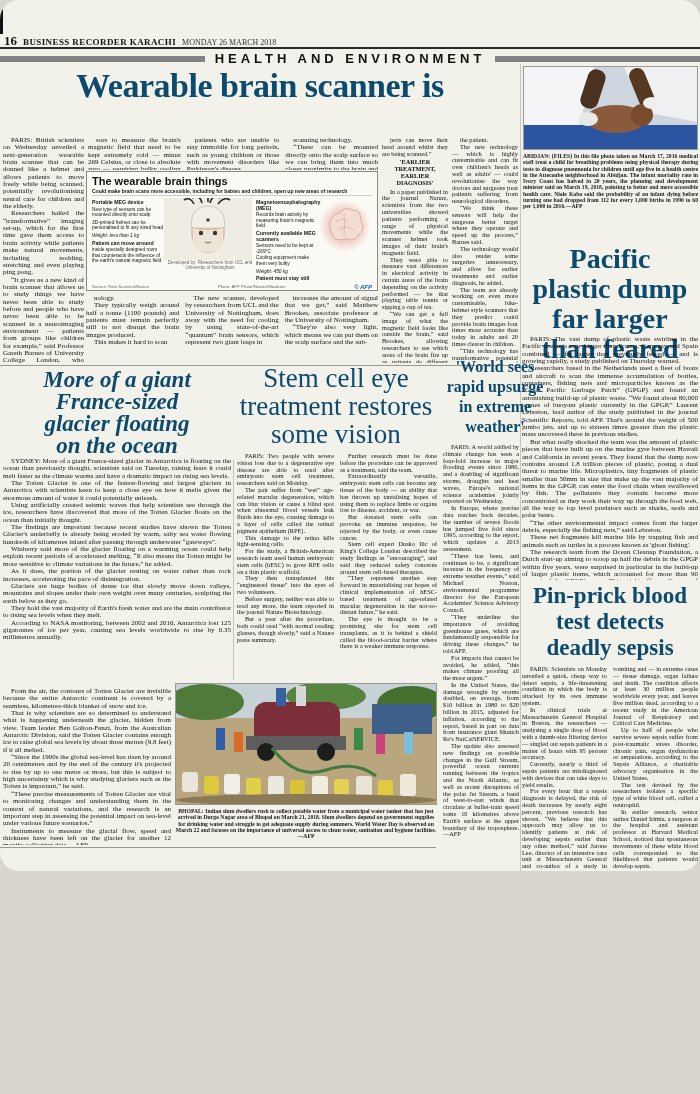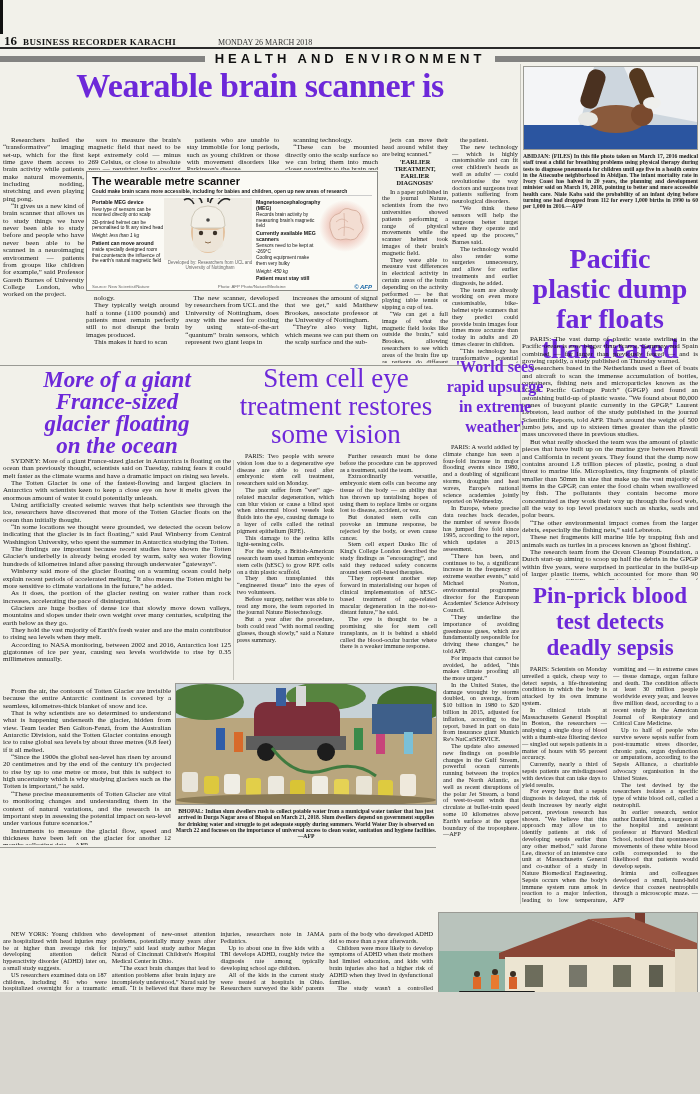--- a/index.html
+++ b/index.html
@@ -1,31 +1,31 @@
 <!DOCTYPE html>
 <html><head>
 <meta charset="utf-8">
 <style>
   html,body{margin:0;padding:0;background:#d8d6cf;}
-  #page{position:relative;width:700px;height:992px;background:#f2f1ea;color:#131313;
-        font-family:"Liberation Serif",serif;overflow:hidden;}
+  #page{position:relative;width:700px;height:871px;background:#f2f1ea;color:#131313;
+        font-family:"Liberation Serif",serif;overflow:hidden;border-radius:19px;}
   .abs{position:absolute;}
   
   #masthead{left:4px;top:33px;display:flex;align-items:baseline;gap:6px;}
   #page-num{font-size:13px;font-weight:bold;}
   #pub-name{font-size:9px;font-weight:bold;letter-spacing:.4px;}
-  #pub-date{font-size:8px;color:#333;margin-left:36px;}
+  #pub-date{font-size:8px;color:#333;}
   .hrule{background:#2a2a2a;height:1.5px;}
   
   #banner{left:0;top:51px;width:700px;display:flex;align-items:center;}
   .banner-bar{flex:1;height:6px;background:#838381;}
   #banner-text{font-family:"Liberation Sans",sans-serif;font-weight:800;font-size:13px;
                letter-spacing:4px;margin:0 10px;color:#111;}
   
-  .hl{font-weight:bold;text-align:center;color:#6d28d9;}
+  .hl{font-weight:bold;text-align:center;color:#0c4a6e;}
   #main-hl{left:10px;top:68px;width:500px;font-size:34px;line-height:36px;letter-spacing:-.5px;}
   #pacific-hl{left:521px;top:210px;width:178px;font-size:28px;line-height:30px;margin-top:34px;}
   #glacier-hl{left:4px;top:369px;width:226px;font-size:23px;line-height:22px;font-style:italic;}
   #stem-hl{left:232px;top:364px;width:208px;font-size:27px;line-height:28px;font-weight:400;}
   #weather-hl{left:424px;top:357px;width:142px;font-size:16px;line-height:20px;}
   #sepsis-hl{left:521px;top:583px;width:178px;font-size:23px;line-height:26px;}
   #adhd-hl{left:8px;top:851px;width:424px;font-size:27px;line-height:36px;}
   
   .bt{font-size:7px;line-height:7.35px;text-align:justify;overflow:hidden;}
   .bt p{margin:0;text-indent:8px;}
@@ -72,39 +72,40 @@
     <div class="banner-bar"></div>
     <div id="banner-text">HEALTH AND ENVIRONMENT</div>
     <div class="banner-bar"></div>
   </div>
 
   <div class="abs hl" id="main-hl">
     <div>Wearable brain scanner is</div>
   </div>
 
   <div class="abs bt" style="left:3px;top:137px;width:81px;height:226px;">
+      <p>PARIS: British scientists on Wednesday unveiled a next-generation wearable brain scanner that can be donned like a helmet and allows patients to move freely while being scanned, potentially revolutionising neural care for children and the elderly.</p>
       <p>Researchers hailed the “transformative” imaging set-up, which for the first time gave them access to brain activity while patients make natural movements, including nodding, stretching and even playing ping pong.</p>
       <p>“It gives us a new kind of brain scanner that allows us to study things we have never been able to study before and people who have never been able to be scanned in a neuroimaging environment — patients from groups like children for example,” said Professor Gareth Barnes of University College London, who worked on the project.</p>
     </div>
 
   <div class="abs bt strip" style="left:88px;top:137px;width:290px;height:33px;">
     <div>
         <p>sors to measure the brain's magnetic field that need to be kept extremely cold — minus 269 Celsius, or close to absolute zero — requiring bulky cooling tech-</p>
       </div>
     <div>
         <p>patients who are unable to stay immobile for long periods, such as young children or those with movement disorders like Parkinson's disease.</p>
       </div>
     <div>
         <p>scanning technology.</p>
         <p>“These can be mounted directly onto the scalp surface so we can bring them into much closer proximity to the brain and that</p>
       </div>
   </div>
 
   <div class="abs" id="graphic">
-    <div id="g-title">The wearable metre scanner</div>
+    <div id="g-title">The wearable brain things</div>
     <div id="g-sub">Could make brain scans more accessible, including for babies and children, open up new areas of research</div>
     <div class="g-row">
       <div class="g-col" style="width:72px;">
         <div class="g-h">Portable MEG device</div>
         <div>New type of sensors can be mounted directly onto scalp</div>
         <div style="margin-top:2px;">3D-printed helmet can be personalised to fit any sized head</div>
         <div class="g-it">Weight: less than 1 kg</div>
         <div class="g-h">Patient can move around</div>
         <div>inside specially designed room that counteracts the influence of the earth's natural magnetic field</div>
       </div>
@@ -203,21 +204,21 @@
       <circle cx="118" cy="48" r="11" fill="#7a4a2e"></circle>
       <ellipse cx="64" cy="52" rx="10" ry="7" fill="#e8e8e4"></ellipse>
       <ellipse cx="128" cy="36" rx="9" ry="6" fill="#efefec"></ellipse>
     </svg>
   </div>
   <div class="abs cap" style="left:523px;top:153px;width:175px;height:56px;">ABIDJAN: (FILES) In this file photo taken on March 17, 2016 medical staff treat a child for breathing problems using physical therapy during tests to diagnose pneumonia for children until age five in a health centre in the Attecoube neighborhood in Abidjan. The infant mortality rate in Ivory Coast has halved in 20 years, the planning and development minister said on March 19, 2018, pointing to better and more accessible health care. Niale Kaba said the probability of an infant dying before turning one had dropped from 112 for every 1,000 births in 1990 to 60 per 1,000 in 2016.—AFP</div>
 
   <div class="abs hl" id="pacific-hl">
     <div>Pacific</div>
     <div>plastic dump</div>
-    <div>far floats</div>
+    <div>far larger</div>
     <div>than feared</div>
   </div>
   <div class="abs bt" style="left:522px;top:336px;width:176px;height:244px;">
       <p>PARIS: The vast dump of plastic waste swirling in the Pacific ocean is now bigger than France, Germany and Spain combined — far larger than previously feared — and is growing rapidly, a study published on Thursday warned.</p>
       <p>Researchers based in the Netherlands used a fleet of boats and aircraft to scan the immense accumulation of bottles, containers, fishing nets and microparticles known as the “Great Pacific Garbage Patch” (GPGP) and found an astonishing build-up of plastic waste. “We found about 80,000 tonnes of buoyant plastic currently in the GPGP,” Laurent Lebreton, lead author of the study published in the journal Scientific Reports, told AFP. That's around the weight of 500 jumbo jets, and up to sixteen times greater than the plastic mass uncovered there in previous studies.</p>
       <p>But what really shocked the team was the amount of plastic pieces that have built up on the marine gyre between Hawaii and California in recent years. They found that the dump now contains around 1.8 trillion pieces of plastic, posing a dual threat to marine life. Microplastics, tiny fragments of plastic smaller than 50mm in size that make up the vast majority of items in the GPGP, can enter the food chain when swallowed by fish. The pollutants they contain become more concentrated as they work their way up through the food web, all the way to top level predators such as sharks, seals and polar bears.</p>
       <p>“The other environmental impact comes from the larger debris, especially the fishing nets,” said Lebreton.</p>
       <p>These net fragments kill marine life by trapping fish and animals such as turtles in a process known as 'ghost fishing'.</p>
       <p>The research team from the Ocean Cleanup Foundation, a Dutch start-up aiming to scoop up half the debris in the GPGP within five years, were surprised in particular in the build-up of larger plastic items, which accounted for more than 90 percent of the GPGP's mass. This might offer a glimmer of hope, as larger plastics are far easier to find and fish out than microplastics.</p>
     </div>
@@ -225,21 +226,20 @@
   <div class="abs hl" id="glacier-hl">
     <div>More of a giant</div>
     <div>France-sized</div>
     <div>glacier floating</div>
     <div>on the ocean</div>
   </div>
   <div class="abs bt" style="left:3px;top:458px;width:228px;height:227px;">
       <p>SYDNEY: More of a giant France-sized glacier in Antarctica is floating on the ocean than previously thought, scientists said on Tuesday, raising fears it could melt faster as the climate warms and have a dramatic impact on rising sea levels.</p>
       <p>The Totten Glacier is one of the fastest-flowing and largest glaciers in Antarctica with scientists keen to keep a close eye on how it melts given the enormous amount of water it could potentially unleash.</p>
       <p>Using artificially created seismic waves that help scientists see through the ice, researchers have discovered that more of the Totten Glacier floats on the ocean than initially thought.</p>
-      <p>“In some locations we thought were grounded, we detected the ocean below indicating that the glacier is in fact floating,” said Paul Winberry from Central Washington University, who spent the summer in Antarctica studying the Totten.</p>
       <p>The findings are important because recent studies have shown the Totten Glacier's underbelly is already being eroded by warm, salty sea water flowing hundreds of kilometres inland after passing through underwater “gateways”.</p>
       <p>Winberry said more of the glacier floating on a warming ocean could help explain recent periods of accelerated melting. “It also means the Totten might be more sensitive to climate variations in the future,” he added.</p>
       <p>As it does, the portion of the glacier resting on water rather than rock increases, accelerating the pace of disintegration.</p>
       <p>Glaciers are huge bodies of dense ice that slowly move down valleys, mountains and slopes under their own weight over many centuries, sculpting the earth below as they go.</p>
       <p>They hold the vast majority of Earth's fresh water and are the main contributor to rising sea levels when they melt.</p>
       <p>According to NASA monitoring, between 2002 and 2016, Antarctica lost 125 gigatonnes of ice per year, causing sea levels worldwide to rise by 0.35 millimetres annually.</p>
     </div>
   <div class="abs bt" style="left:3px;top:688px;width:168px;height:157px;">
       <p>From the air, the contours of Totten Glacier are invisible because the entire Antarctic continent is covered by a seamless, kilometres-thick blanket of snow and ice.</p>
       <p>That is why scientists are so determined to understand what is happening underneath the glacier, hidden from view. Team leader Ben Galton-Fenzi, from the Australian Antarctic Division, said the Totten Glacier contains enough ice to raise global sea levels by about three metres (9.8 feet) if it all melted.</p>

